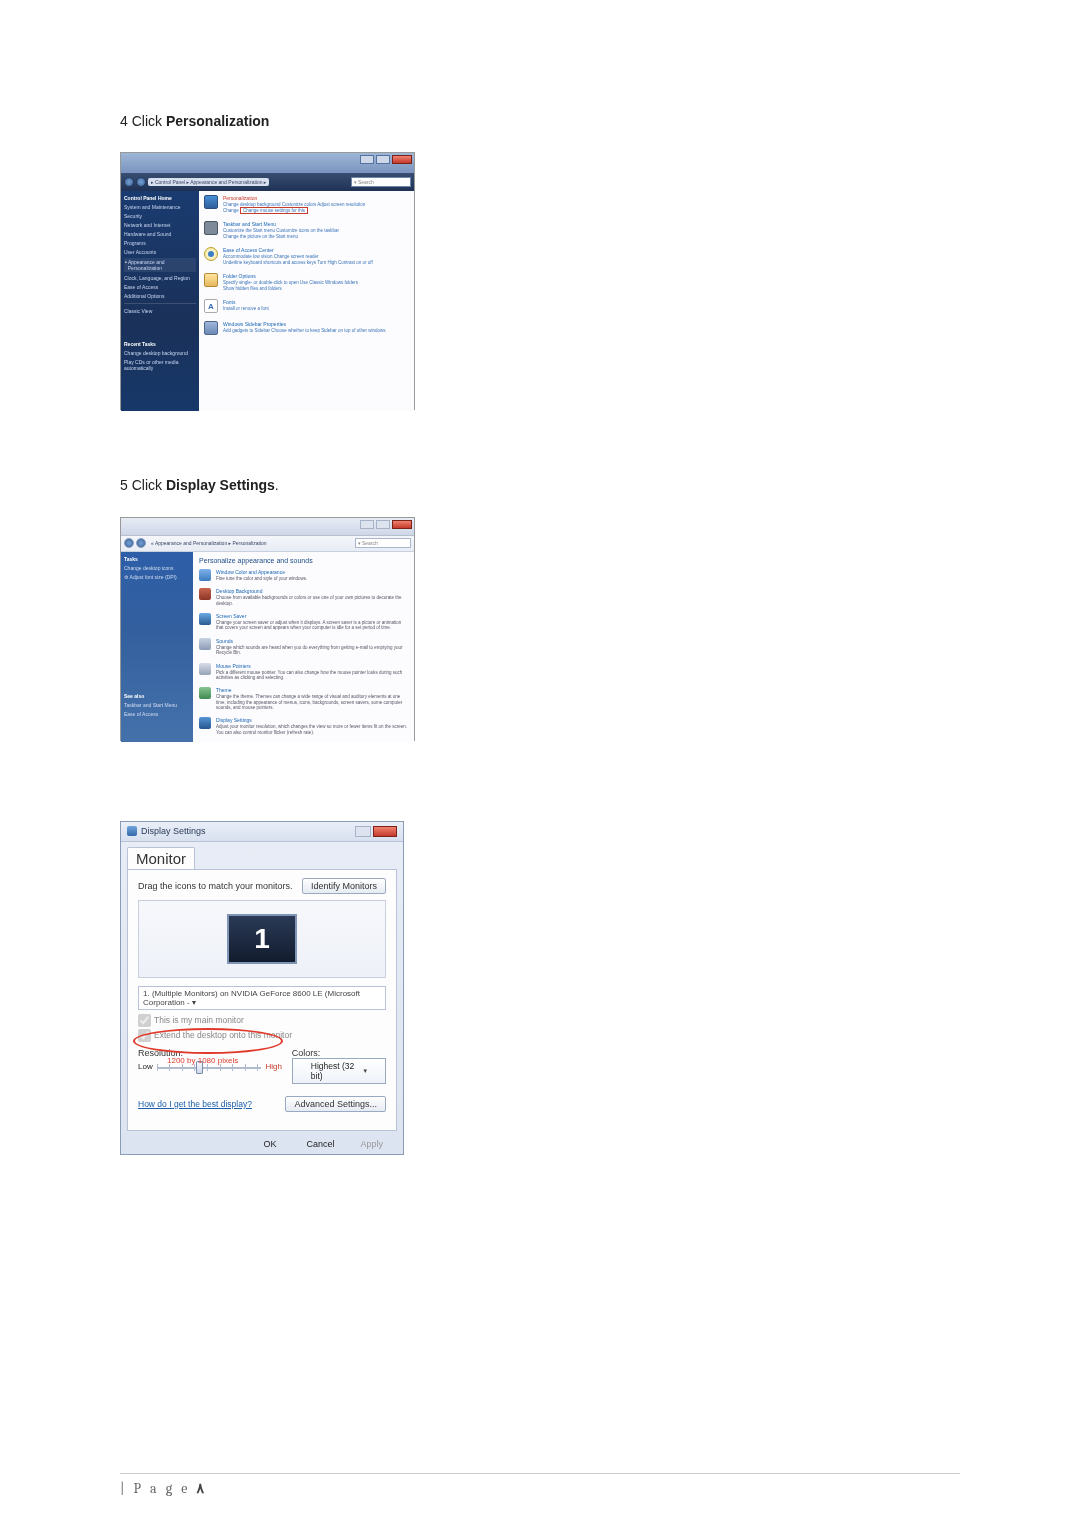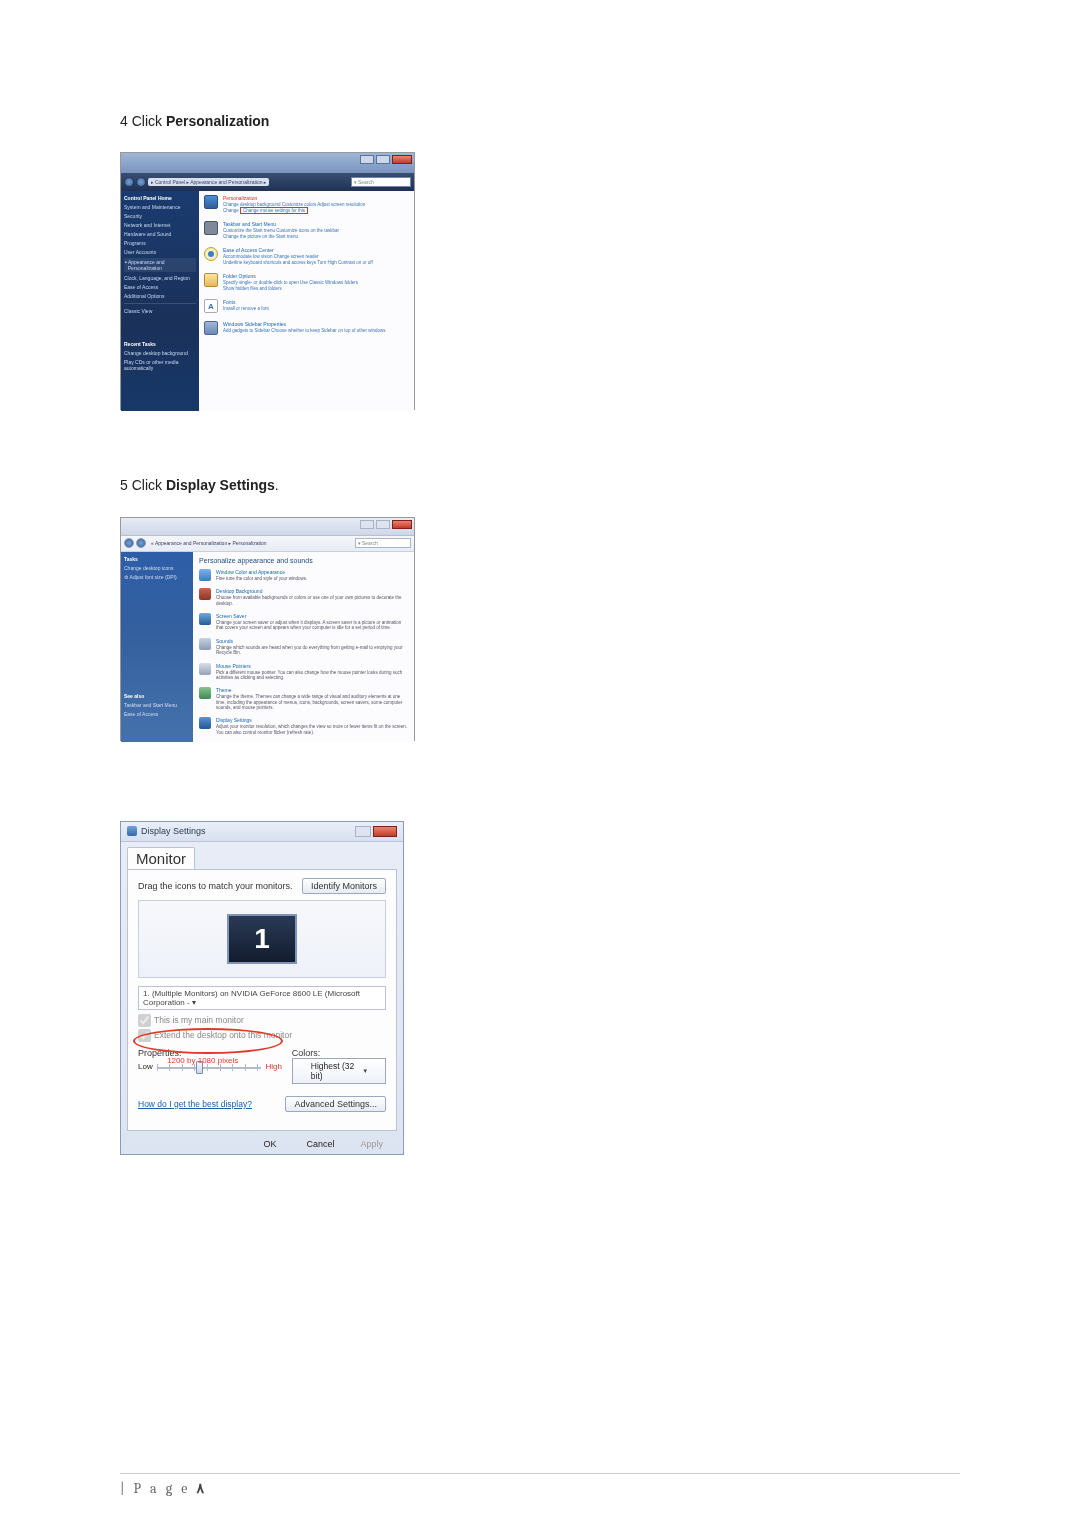--- a/index.html
+++ b/index.html
@@ -421,21 +421,21 @@
           <span class="btn">Identify Monitors</span>
         </div>
         <div class="mon-area">
           <div class="mon-box">1</div>
         </div>
         <div class="sel-line">1. (Multiple Monitors) on NVIDIA GeForce 8600 LE (Microsoft Corporation - ▾</div>
         <div class="chk"><input type="checkbox" checked="" disabled="" style=""><span>This is my main monitor</span></div>
         <div class="chk"><input type="checkbox" checked="" disabled="" style=""><span>Extend the desktop onto this monitor</span></div>
         <div class="row2">
           <div class="res-col">
-            <div style="color:#333;font-size:9px;">Properties:</div>
+            <div style="color:#333;font-size:9px;">Resolution:</div>
             <div class="slider-wrap">
               <span style="font-size:8px;">Low</span>
               <div class="slider-track">
                 <div class="line"></div>
                 <div class="tick" style="left:0%"></div>
                   <div class="tick" style="left:12%"></div>
                   <div class="tick" style="left:24%"></div>
                   <div class="tick" style="left:36%"></div>
                   <div class="tick" style="left:48%"></div>
                   <div class="tick" style="left:60%"></div>

